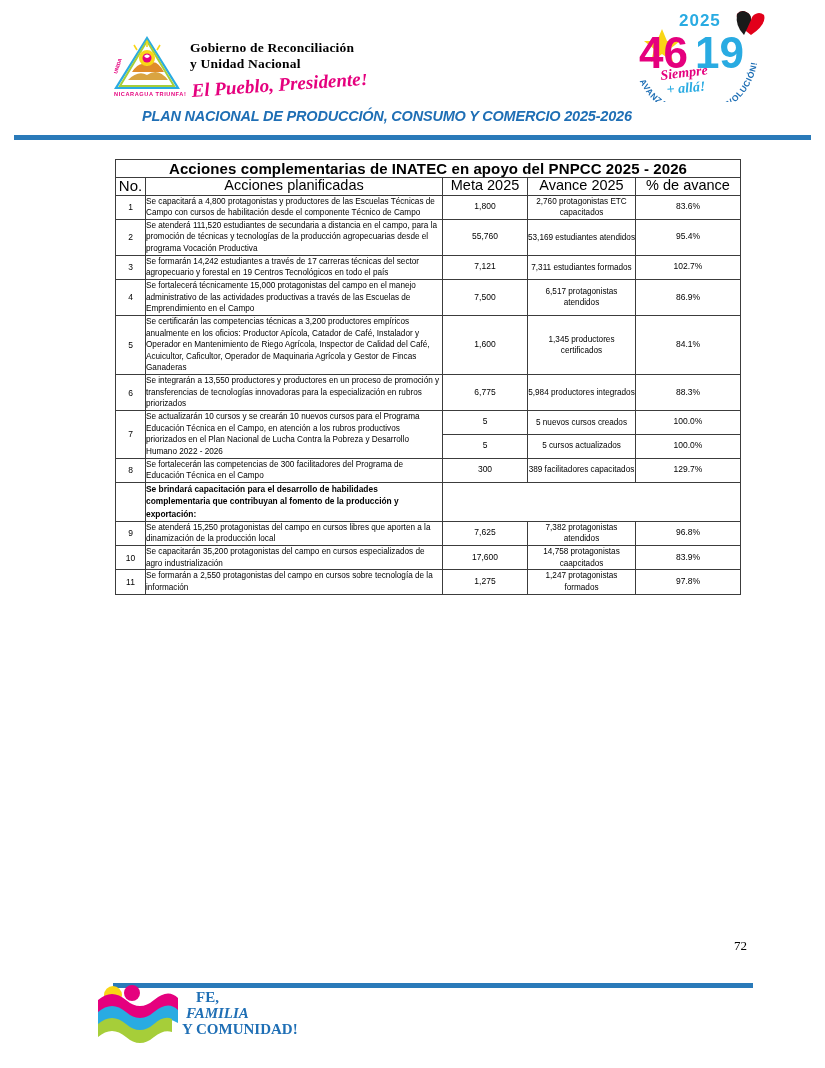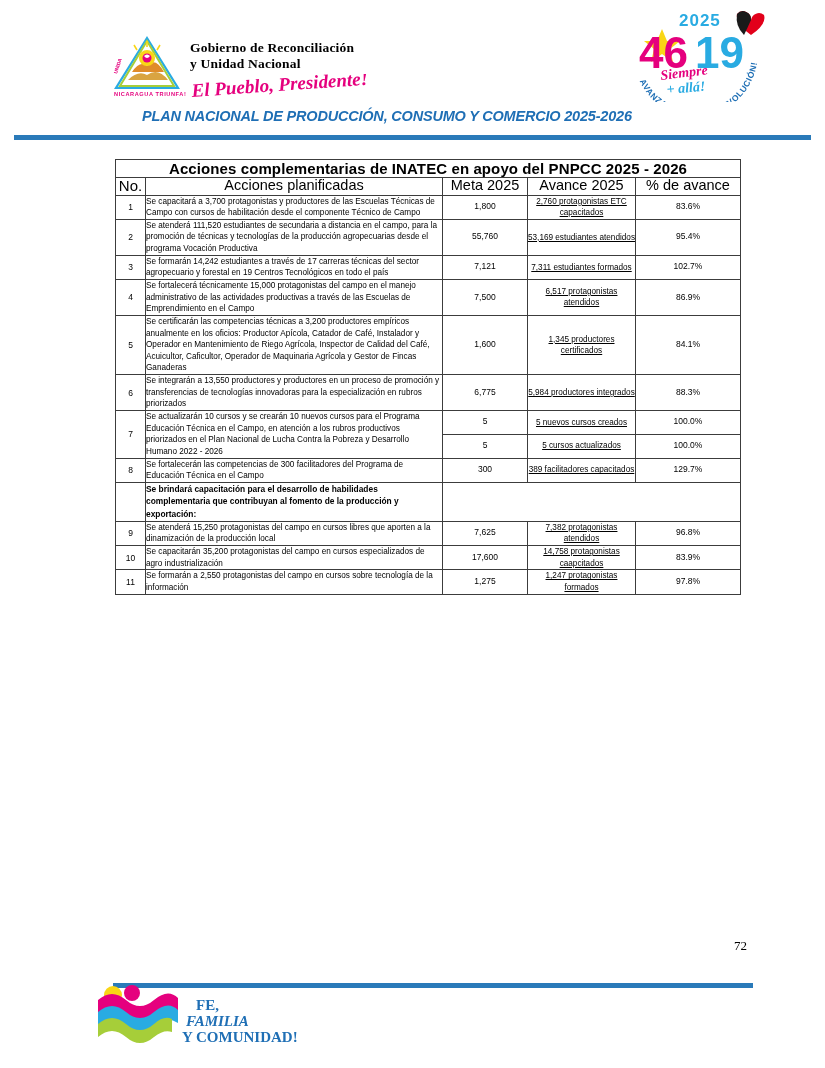--- a/index.html
+++ b/index.html
@@ -106,21 +106,21 @@
     text-align: left;
     vertical-align: middle;
   }
   td.c-desc.bold-note { font-weight: bold; font-size: 8.4px; line-height: 1.5; }
   td.c-meta, td.c-adv, td.c-pct {
     text-align: center;
     font-size: 8.5px;
     line-height: 1.4;
     padding: 4px 3px;
   }
-  td.c-adv { font-size: 8.2px; text-decoration: underline; }
+  td.c-adv { font-size: 8.2px; }
   td.c-empty { }
 
   
   .page-number {
     position: absolute;
     right: 78px;
     top: 938px;
     font-family: "Liberation Serif", serif;
     font-size: 13px;
   }
@@ -135,21 +135,21 @@
   }
   .footer-logo {
     position: absolute;
     left: 96px;
     top: 984px;
     display: flex;
     align-items: flex-start;
   }
   .fc-words {
     margin-left: 2px;
-    margin-top: 14px;
+    margin-top: 6px;
     font-family: "Liberation Serif", serif;
     font-weight: bold;
     color: #1f6fb5;
     font-size: 15px;
     line-height: 1.06;
   }
   .fc-w1 { padding-left: 14px; }
   .fc-w2 { padding-left: 4px; font-style: italic; }
   .fc-w3 { padding-left: 0px; }
 </style>
@@ -221,21 +221,21 @@
         </tr>
         <tr class="hdr">
           <th class="no-col">No.</th>
           <th>Acciones planificadas</th>
           <th>Meta 2025</th>
           <th>Avance 2025</th>
           <th>% de avance</th>
         </tr>
         <tr>
           <td class="c-no">1</td>
-          <td class="c-desc">Se capacitará a 3,700 protagonistas y productores de las Escuelas Técnicas de Campo con cursos de habilitación desde el componente Técnico de Campo</td>
+          <td class="c-desc">Se capacitará a 4,800 protagonistas y productores de las Escuelas Técnicas de Campo con cursos de habilitación desde el componente Técnico de Campo</td>
           <td class="c-meta">1,800</td>
           <td class="c-adv">2,760 protagonistas ETC capacitados</td>
           <td class="c-pct">83.6%</td>
         </tr>
         <tr>
           <td class="c-no">2</td>
           <td class="c-desc">Se atenderá 111,520 estudiantes de secundaria a distancia en el campo, para la promoción de técnicas y tecnologías de la producción agropecuarias desde el programa Vocación Productiva</td>
           <td class="c-meta">55,760</td>
           <td class="c-adv">53,169 estudiantes atendidos</td>
           <td class="c-pct">95.4%</td>

